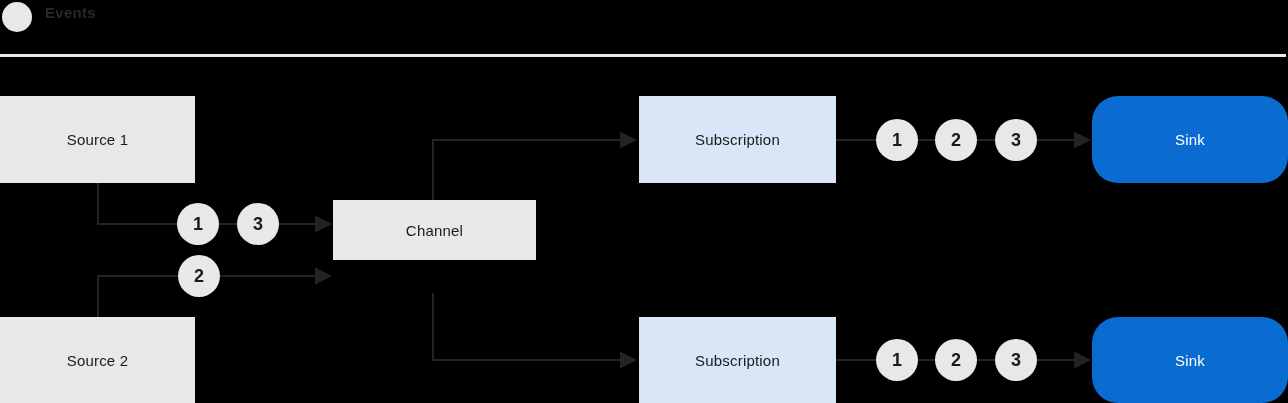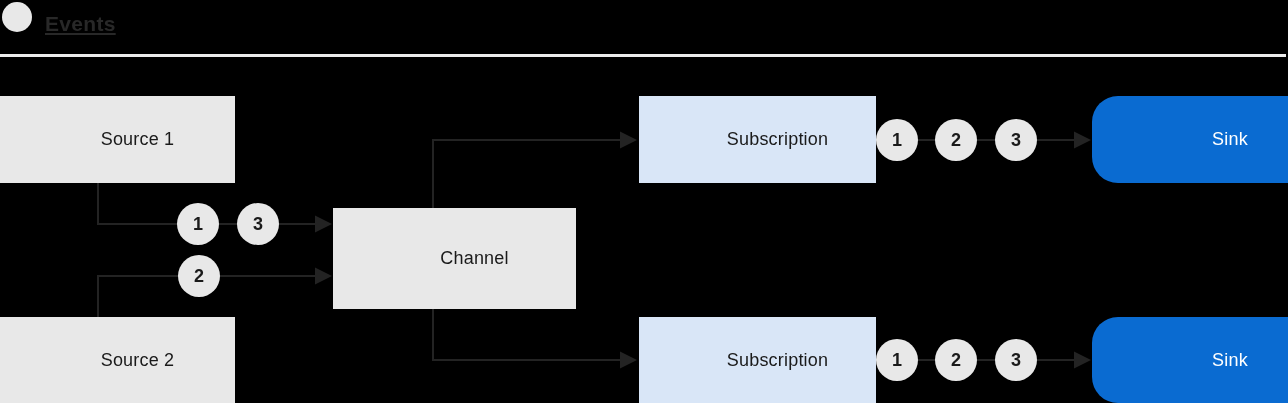--- a/index.html
+++ b/index.html
@@ -11,54 +11,52 @@
     overflow: hidden;
     font-family: "Liberation Sans", sans-serif;
   }
   
   .legend-circle {
     position: absolute; left: 2px; top: 2px;
     width: 30px; height: 30px; border-radius: 50%;
     background: var(--node-gray, #e8e8e8);
   }
   .legend-label {
-    position: absolute; left: 45px; top: 12px;
-    font-size: 21px; font-weight: bold;
+    position: absolute; left: 45px; top: 4px;
+    font-size: 15px; font-weight: bold;
     color: var(--legend-text, #282828);
     letter-spacing: 0.3px;
-    text-decoration: underline;
   }
   .divider {
     position: absolute; left: 0; top: 54px;
     width: 1286px; height: 3px;
     background: var(--divider, #ebebeb);
   }
   
   svg.wires { position: absolute; left: 0; top: 0; }
   svg.wires path {
     fill: none;
     stroke: var(--wire, #232323);
     stroke-width: 2;
   }
   svg.wires polygon { fill: var(--wire, #232323); }
   
   .node {
     position: absolute;
     display: flex; align-items: center; justify-content: center;
-    font-size: 18px;
+    font-size: 15px;
     color: var(--text-dark, #1a1a1a);
     letter-spacing: 0.2px;
-    padding-left: 40px;
   }
   .node.gray { background: var(--node-gray, #e8e8e8); }
   .node.sub  { background: var(--subscription-blue, #d9e6f7); }
   .node.sink { background: var(--sink-blue, #0a6bd1); color: var(--text-light, #ffffff); border-radius: 26px; }
   .n-source1 { left: 0;      top: 96px;  width: 195px; height: 87px; }
   .n-source2 { left: 0;      top: 317px; width: 195px; height: 86px; }
-  .n-channel { left: 333px;  top: 208px; width: 203px; height: 101px; }
+  .n-channel { left: 333px;  top: 200px; width: 203px; height: 60px; }
   .n-sub-top { left: 639px;  top: 96px;  width: 197px; height: 87px; }
   .n-sub-bot { left: 639px;  top: 317px; width: 197px; height: 86px; }
   .n-sink-top{ left: 1092px; top: 96px;  width: 196px; height: 87px; }
   .n-sink-bot{ left: 1092px; top: 317px; width: 196px; height: 86px; }
   
   .event-circle {
     position: absolute;
     width: 42px; height: 42px; border-radius: 50%;
     background: var(--node-gray, #e8e8e8);
     display: flex; align-items: center; justify-content: center;

